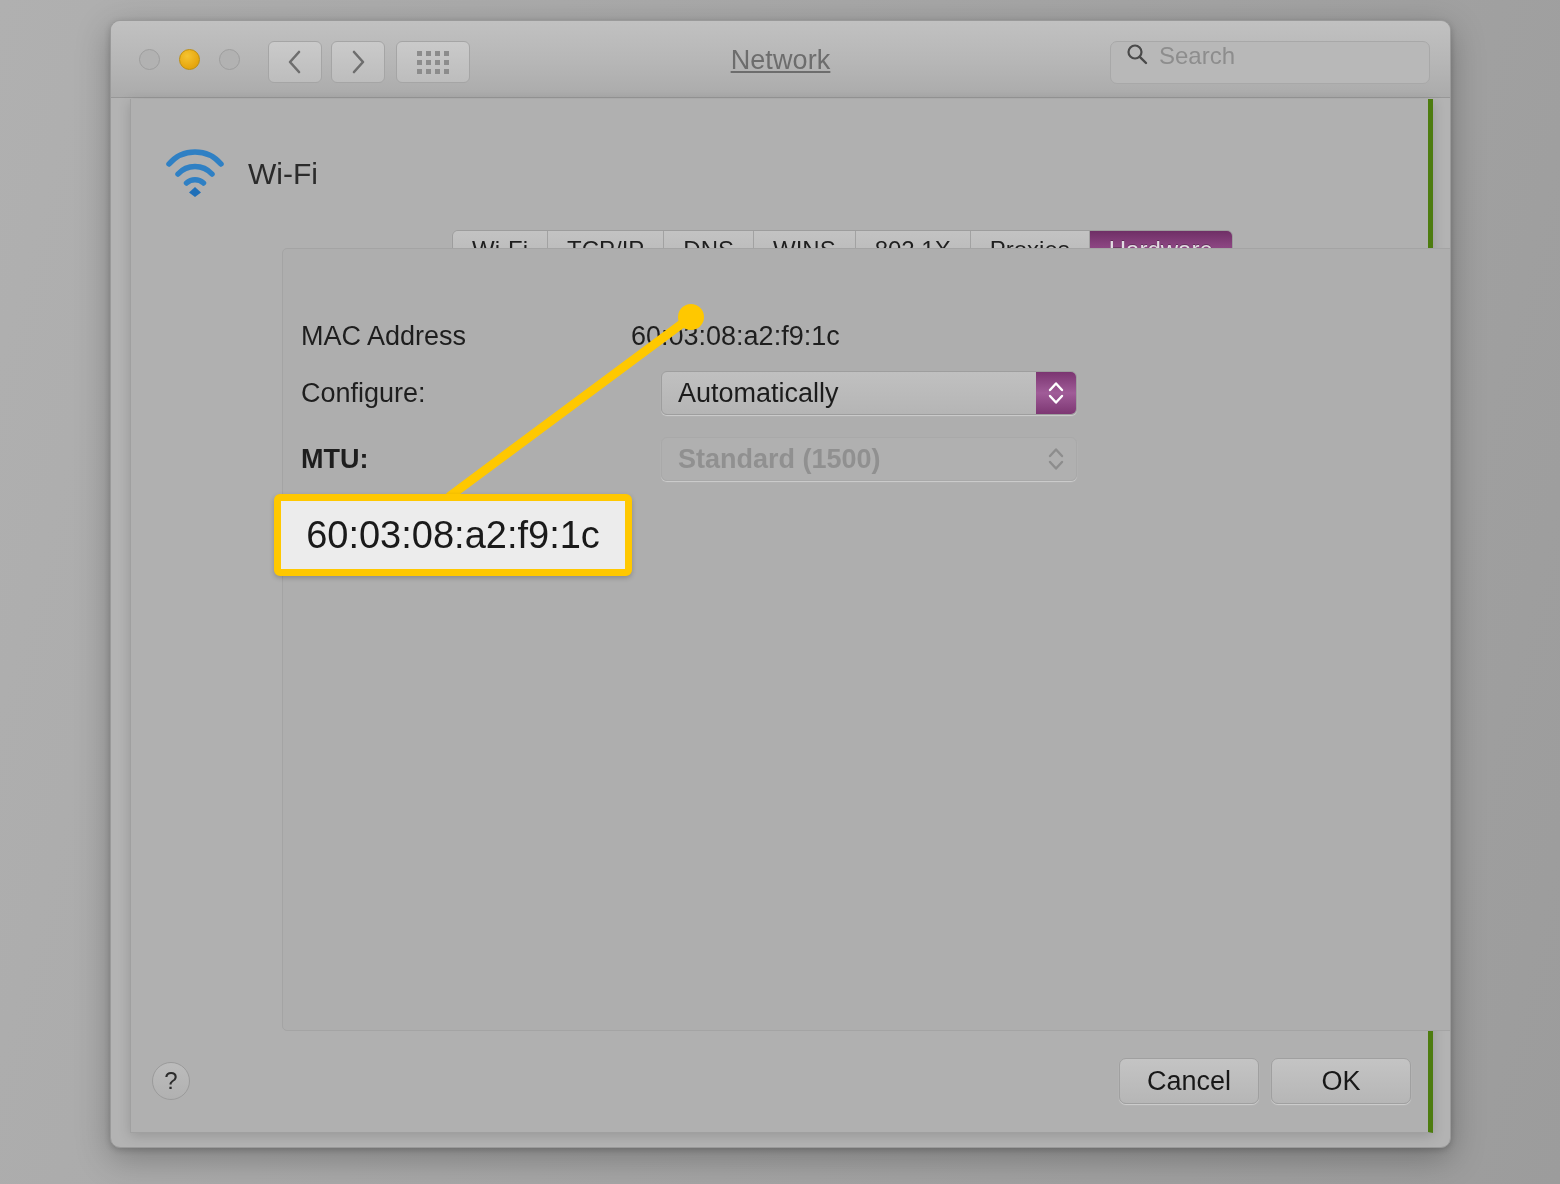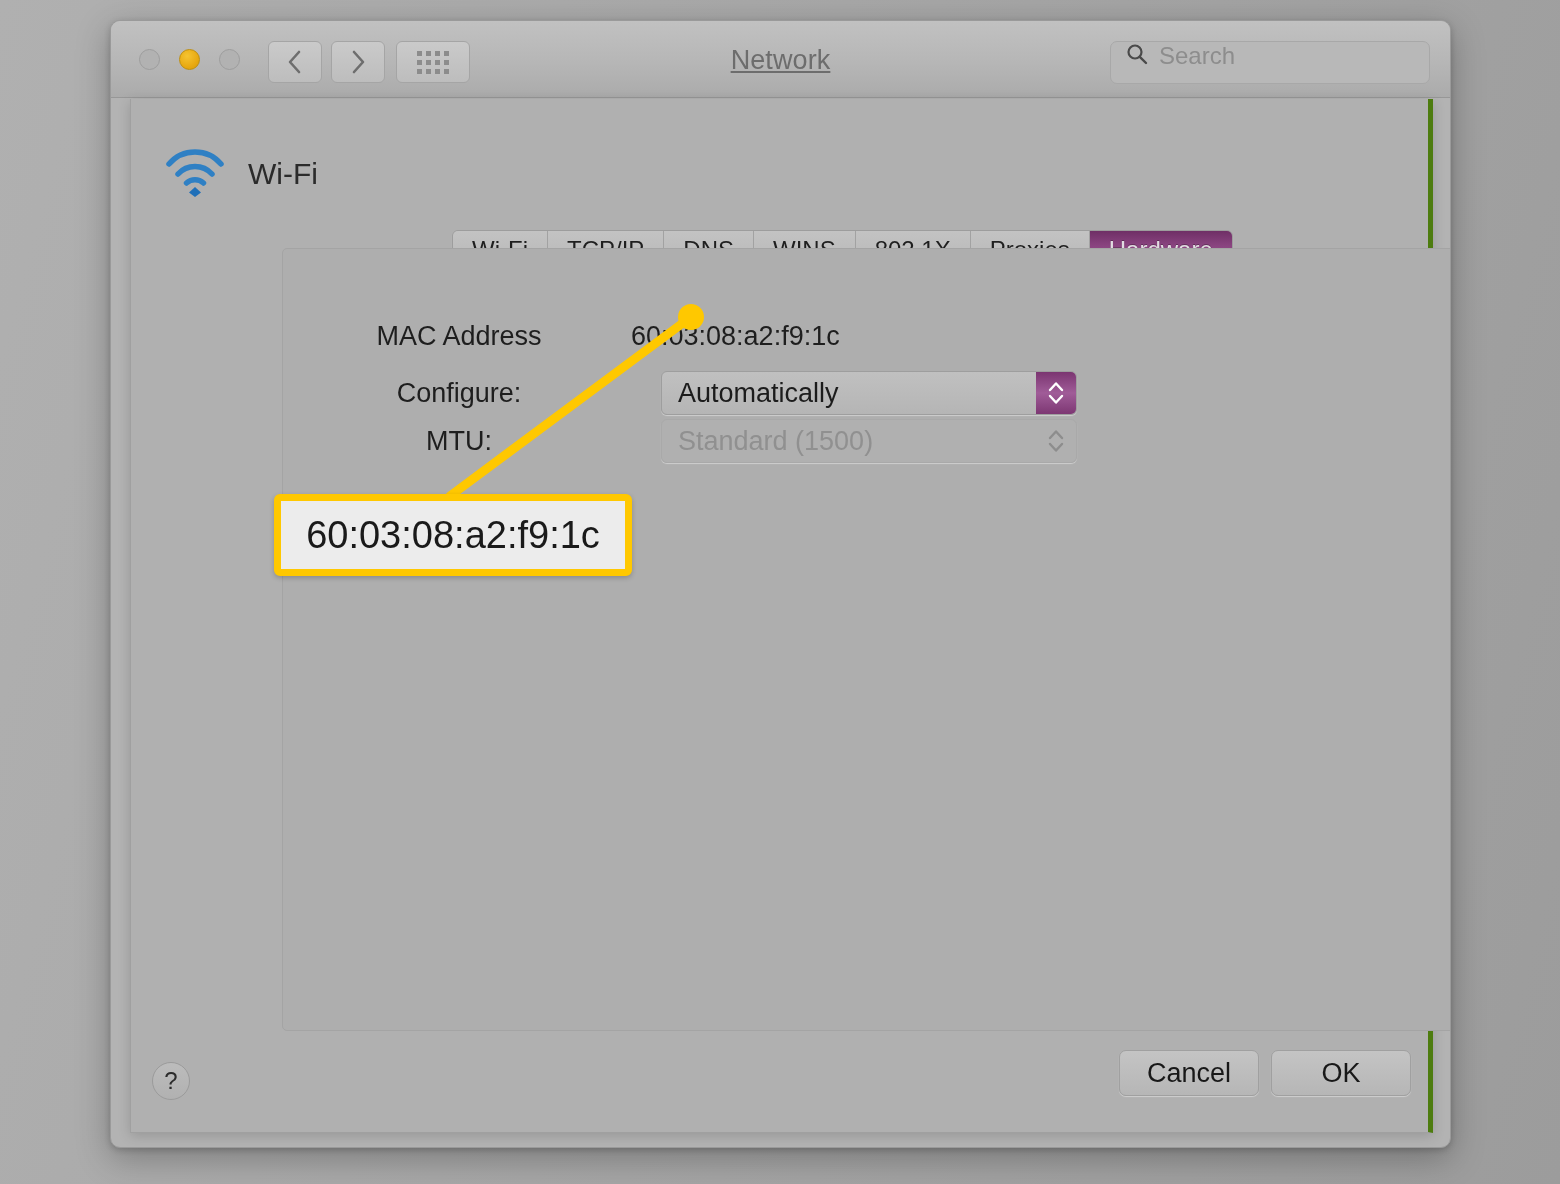--- a/index.html
+++ b/index.html
@@ -196,33 +196,33 @@
   }
 
   
   .form-row {
     position: absolute;
     display: flex;
     align-items: center;
   }
   .row-label {
     width: 330px;
-    text-align: center;
+    text-align: left;
     font-size: 27px;
     color: #1e1e1e;
     padding-right: 14px;
   }
   .row-value {
     font-size: 27px;
     color: #1e1e1e;
   }
 
   #row-mac   { left: 170px; top: 222px; }
   #row-config{ left: 170px; top: 272px; }
-  #row-mtu   { left: 170px; top: 320px; }
+  #row-mtu   { left: 170px; top: 338px; font-weight: bold; }
 
   
   .popup {
     position: relative;
     width: 416px;
     height: 44px;
     border-radius: 6px;
     background: linear-gradient(180deg, #c0c0c0 0%, #b5b5b5 100%);
     border: 1px solid #9e9e9e;
     display: flex;
@@ -263,21 +263,21 @@
     border: 1px solid #9b9b9b;
     display: flex;
     align-items: center;
     justify-content: center;
     font-size: 24px;
     color: #2c2c2c;
   }
   #bottom-buttons {
     position: absolute;
     right: 17px;
-    bottom: 36px;
+    bottom: 28px;
     display: flex;
     gap: 12px;
     align-items: center;
   }
   .dlg-btn {
     min-width: 140px;
     height: 46px;
     border-radius: 7px;
     background: linear-gradient(180deg, #c4c4c4 0%, #b6b6b6 100%);
     border: 1px solid #a0a0a0;

